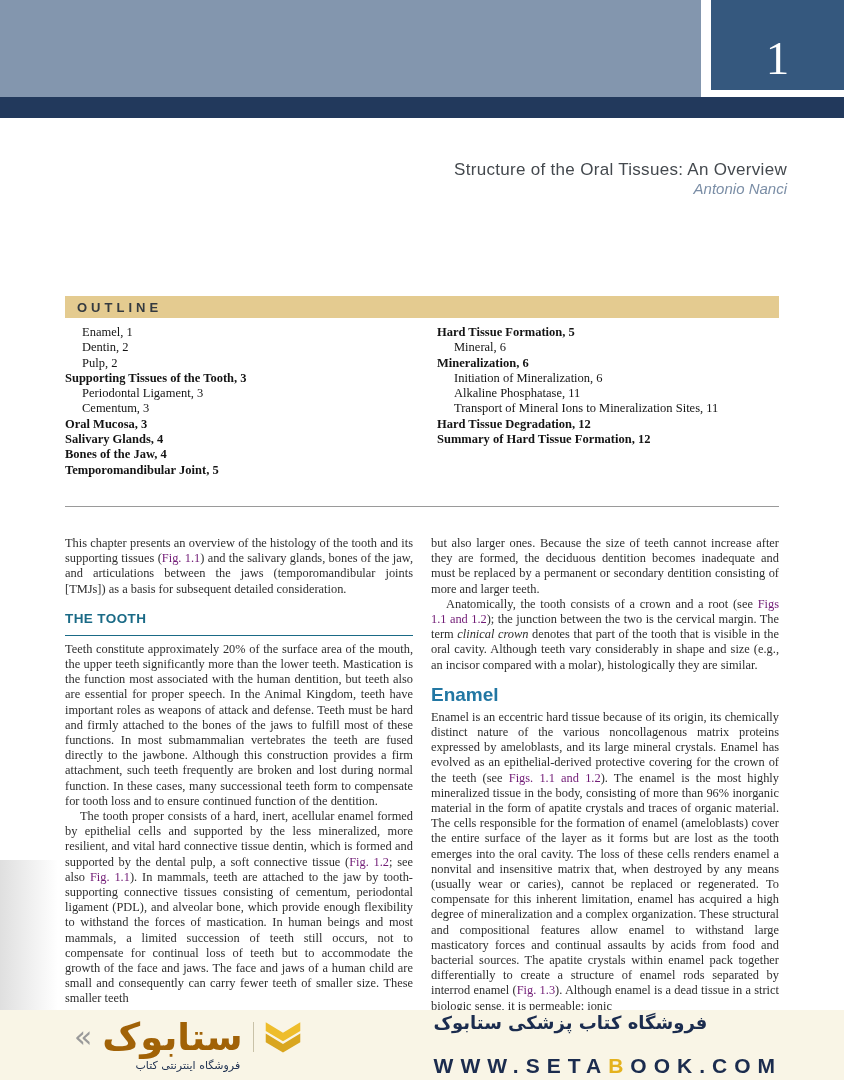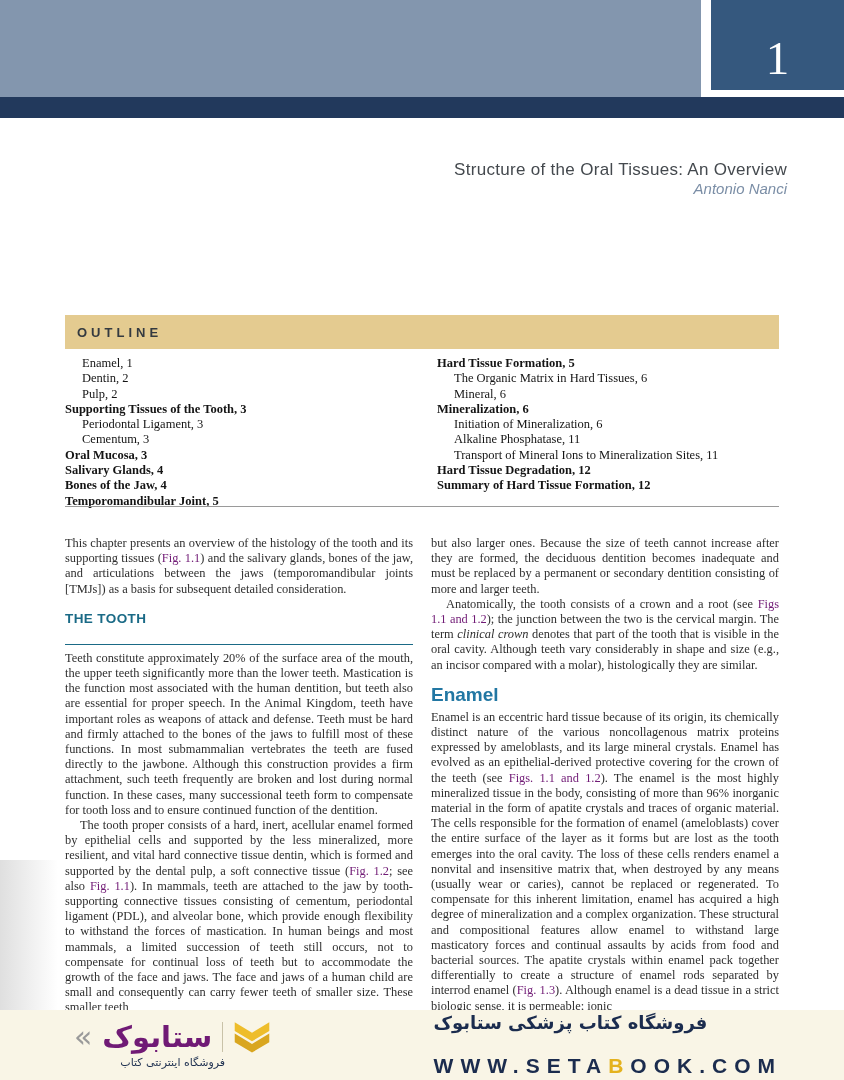--- a/index.html
+++ b/index.html
@@ -25,42 +25,42 @@
     font-family:"Liberation Sans","DejaVu Sans",sans-serif; font-weight:400;
     font-size:17px; letter-spacing:0.3px; color:#44494e;
   }
   .doc-author {
     margin-top:0; font-family:"Liberation Sans","DejaVu Sans",sans-serif;
     font-style:italic; font-size:15px; color:#7b8ea6;
   }
 
   
   .outline { position:absolute; top:296px; left:65px; width:714px; }
-  .outline-band { background:#e4cb90; height:34px; display:flex; align-items:center; padding-left:12px;margin-top:19px; }
+  .outline-band { background:#e4cb90; height:22px; display:flex; align-items:center; padding-left:12px; }
   .outline-heading {
     font-family:"Liberation Sans","DejaVu Sans",sans-serif; font-weight:bold;
     font-size:13px; letter-spacing:4px; color:#343a40;
   }
   .outline-cols { display:flex; margin-top:7px; }
   .outline-col-left { width:372px; }
   .outline-col-right { flex:1; }
   .outline-item { font-size:12.5px; line-height:15.3px; color:#141414; }
   .outline-item.lvl0 { font-weight:bold; }
   .outline-item.lvl1 { padding-left:17px; }
 
   .rule { position:absolute; top:506px; left:65px; width:714px; border-top:1px solid #9a9a9a; }
 
   
   .body { position:absolute; top:536px; left:65px; width:714px; display:flex; gap:18px; }
   .col { width:348px; }
   .col p { text-align:justify; font-size:12.4px; line-height:15.2px; color:#2e2e2e; }
   .col p.indent { text-indent:15px; }
   .col h2 {
     font-family:"Liberation Sans","DejaVu Sans",sans-serif; font-size:13.5px; font-weight:bold;
-    color:#1a6a86; letter-spacing:0.4px; margin:14px 0 6px 0; padding-bottom:18px;
+    color:#1a6a86; letter-spacing:0.4px; margin:14px 0 6px 0; padding-bottom:9px;
     border-bottom:1px solid #1a6a86;
   }
   .col h3 {
     font-family:"Liberation Sans","DejaVu Sans",sans-serif; font-size:19px; font-weight:bold;
     color:#2277a3; margin:11px 0 4px 0;
   }
   .fig-link { color:#701a75; text-decoration:none; cursor:pointer; }
   .col em { font-style:italic; }
 
   .scan-shade {
@@ -70,21 +70,21 @@
 
   
   .footer {
     position:absolute; top:1010px; left:0; width:844px; height:70px;
     background:#f9f5e6; display:flex; align-items:center; justify-content:space-between;
     padding:0 62px 0 74px;
   }
   .brand { display:flex; flex-direction:column; align-items:center; }
   .brand-row { display:flex; align-items:center; gap:10px; }
   .brand-arrow { color:#9a9a9a; font-size:30px; line-height:1; font-family:"DejaVu Sans",sans-serif; }
-  .brand-name { color:#701a75; font-size:29px; font-weight:bold; line-height:1; font-family:"DejaVu Sans",sans-serif; }
+  .brand-name { color:#a16207; font-size:37px; font-weight:bold; line-height:1; font-family:"DejaVu Sans",sans-serif; }
   .brand-divider { width:1px; height:30px; background:#c9c2a8; }
   .brand-book-icon { width:38px; height:32px; }
   .brand-tagline { margin-top:3px; color:#1e3050; font-size:11px; font-family:"DejaVu Sans",sans-serif;text-align:center; }
   .footer-right { text-align:left; }
   .store-label { color:#1b2c4e; font-size:18px; font-weight:bold; font-family:"DejaVu Sans",sans-serif; }
   .site-url {
     margin-top:21px; font-family:"Liberation Sans","DejaVu Sans",sans-serif; font-weight:bold;
     font-size:21px; letter-spacing:7px; color:#1b2c4e; white-space:nowrap; cursor:pointer;
   }
   .site-url .accent { color:#e4b21e; }
@@ -119,21 +119,20 @@
           <div class="outline-item lvl1">Periodontal Ligament, 3</div>
           <div class="outline-item lvl1">Cementum, 3</div>
           <div class="outline-item lvl0">Oral Mucosa, 3</div>
           <div class="outline-item lvl0">Salivary Glands, 4</div>
           <div class="outline-item lvl0">Bones of the Jaw, 4</div>
           <div class="outline-item lvl0">Temporomandibular Joint, 5</div>
         </div>
       <div class="outline-col-right">
 
       <div class="outline-item lvl0">Hard Tissue Formation, 5</div>
-          <div class="outline-item lvl1">The Organic Matrix in Hard Tissues, 6</div>
           <div class="outline-item lvl1">Mineral, 6</div>
           <div class="outline-item lvl0">Mineralization, 6</div>
           <div class="outline-item lvl1">Initiation of Mineralization, 6</div>
           <div class="outline-item lvl1">Alkaline Phosphatase, 11</div>
           <div class="outline-item lvl1">Transport of Mineral Ions to Mineralization Sites, 11</div>
           <div class="outline-item lvl0">Hard Tissue Degradation, 12</div>
           <div class="outline-item lvl0">Summary of Hard Tissue Formation, 12</div>
         </div>
     </div>
   </section>

